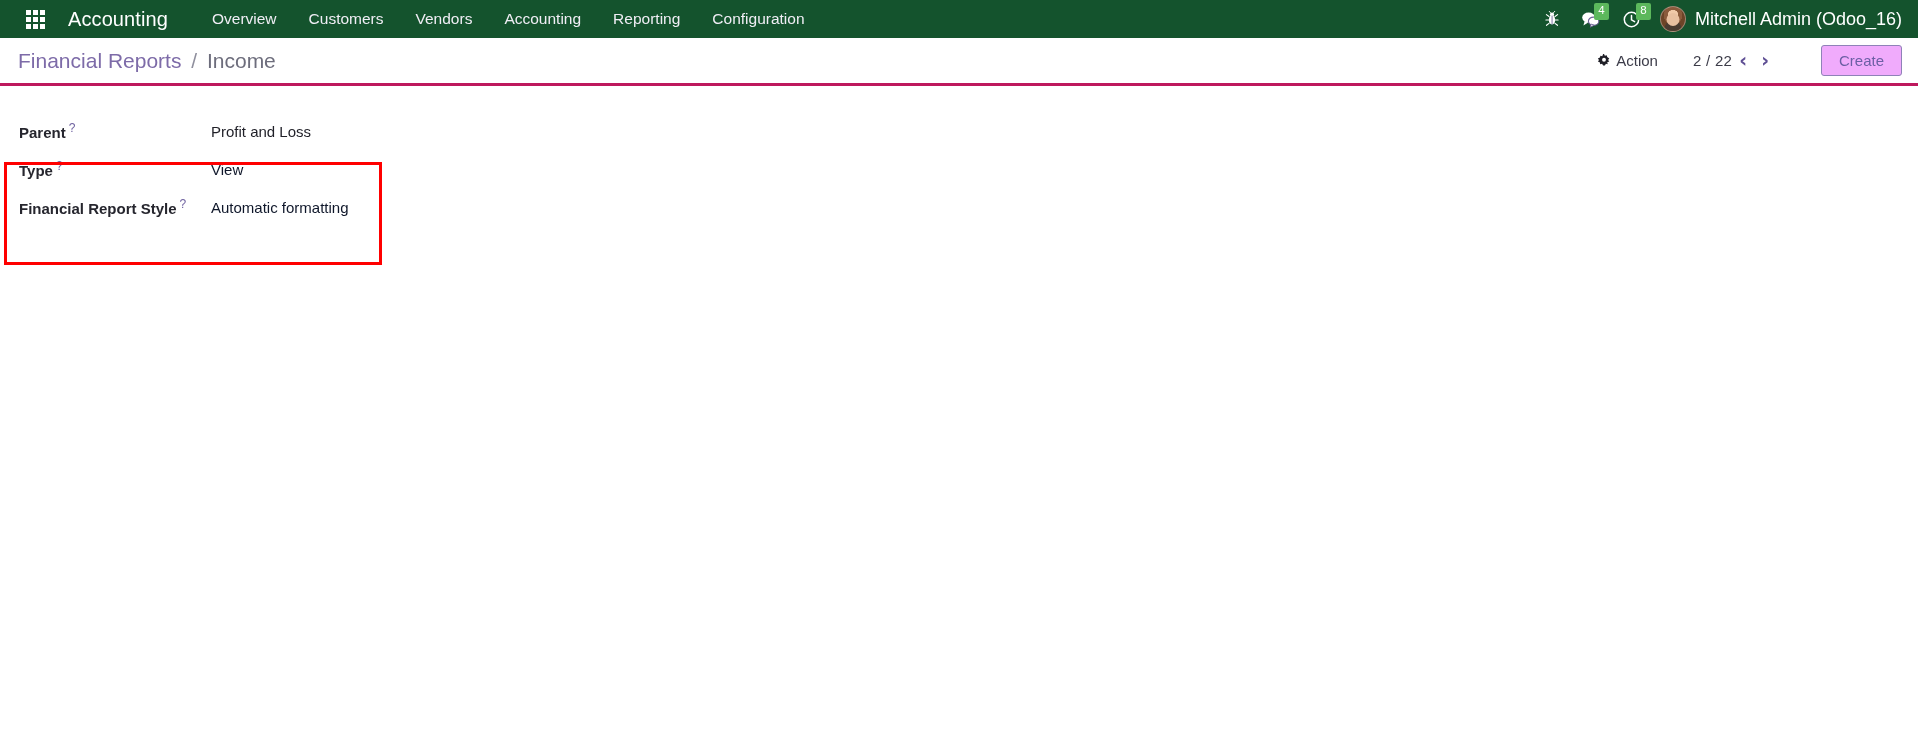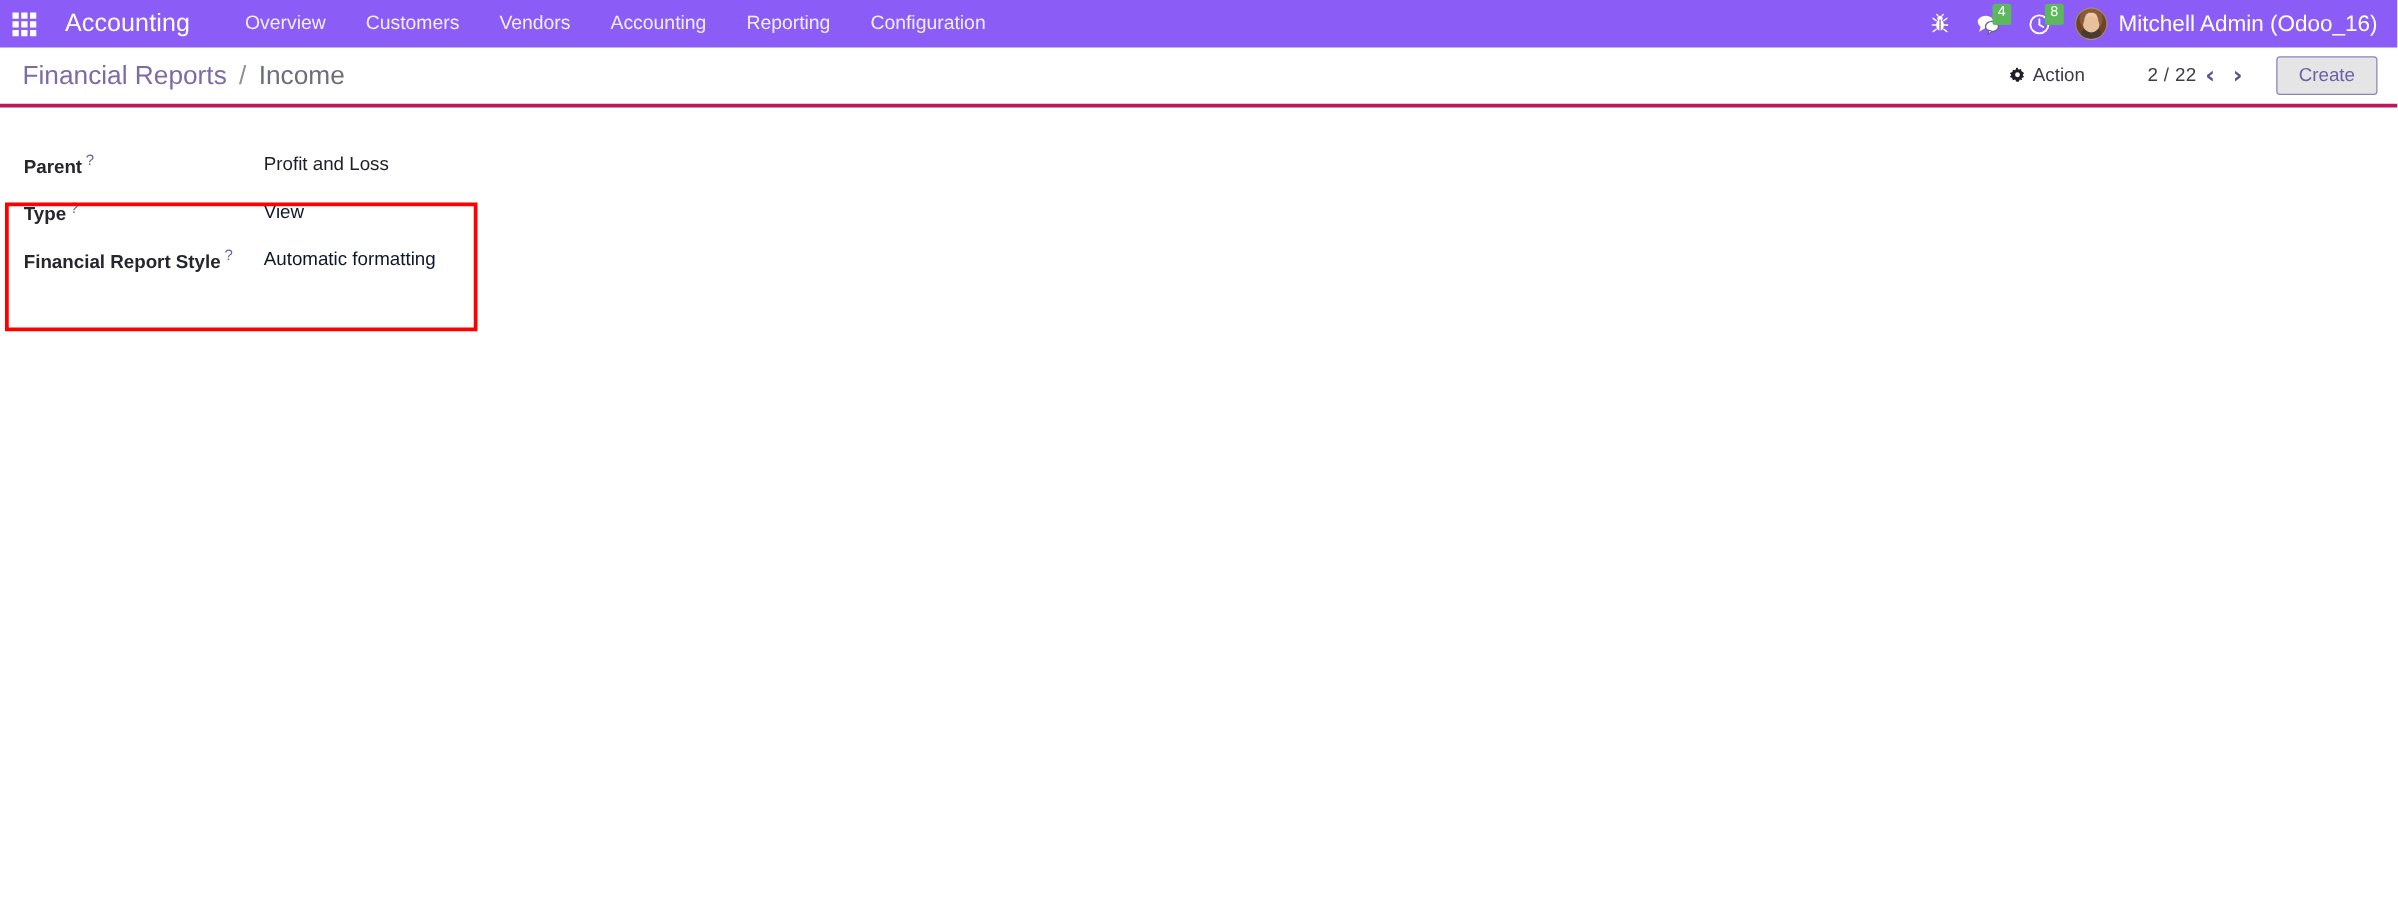--- a/index.html
+++ b/index.html
@@ -7,27 +7,28 @@
     margin: 0; padding: 0;
     width: 1918px; height: 736px;
     background: #ffffff;
     font-family: "Liberation Sans", "DejaVu Sans", sans-serif;
     -webkit-font-smoothing: antialiased;
   }
 
   
   .navbar {
     height: 38px;
-    background: #8b5cf6;
+    background: #14532d;
     display: flex;
     align-items: center;
     color: #ffffff;
     font-size: 17px;
     position: relative;
     overflow: hidden;
+    padding-left: 16px;
   }
   .apps-grid {
     width: 38px; height: 38px;
     display: flex; align-items: center; justify-content: center;
     cursor: pointer;
     flex: 0 0 auto;
   }
   .apps-grid .grid {
     display: grid;
     grid-template-columns: repeat(3, 5px);
@@ -115,42 +116,42 @@
     border-bottom: 3px solid #be185d;
     display: flex;
     align-items: center;
     padding: 0 16px 0 18px;
   }
   .breadcrumb { font-size: 21px; white-space: nowrap; }
   .bc-parent { color: #7d6ba8; cursor: pointer; }
   .bc-sep { color: #8f8f9d; margin: 0 4px; }
   .bc-current { color: #6d6d7c; }
 
-  .cp-right { margin-left: auto; display: flex; align-items: center; }
+  .cp-right { margin-left: auto; display: flex; align-items: center; gap: 25px; }
   .action-btn {
     display: flex; align-items: center;
     font-size: 15px; color: #3c3c49;
     padding: 5px 10px; cursor: pointer; white-space: nowrap;
   }
   .action-btn .gear { margin-right: 5px; display: flex; align-items: center; }
   .pager {
     display: flex; align-items: center;
-    margin-left: 40px; font-size: 15px; color: #3c3c49;
+    font-size: 15px; color: #3c3c49;
   }
   .pager-count { white-space: nowrap; letter-spacing: .3px; }
   .pager-arrow {
     color: #5f4f94; font-size: 19px; line-height: 1;
     padding: 2px 7px; cursor: pointer; font-weight: 700;
     font-family: "DejaVu Sans", sans-serif;
   }
   .create-btn {
     margin-left: 20px;
     border: 1px solid #8f82b8;
     color: #6c5fa5;
-    background: #e5e5e5;
+    background: #f0abfc;
     font-size: 15px;
     padding: 6px 17px;
     border-radius: 3px;
     cursor: pointer;
     white-space: nowrap;
     text-align: right;
   }
 
   
   .sheet { position: relative; padding: 26px 0 0 0; }

